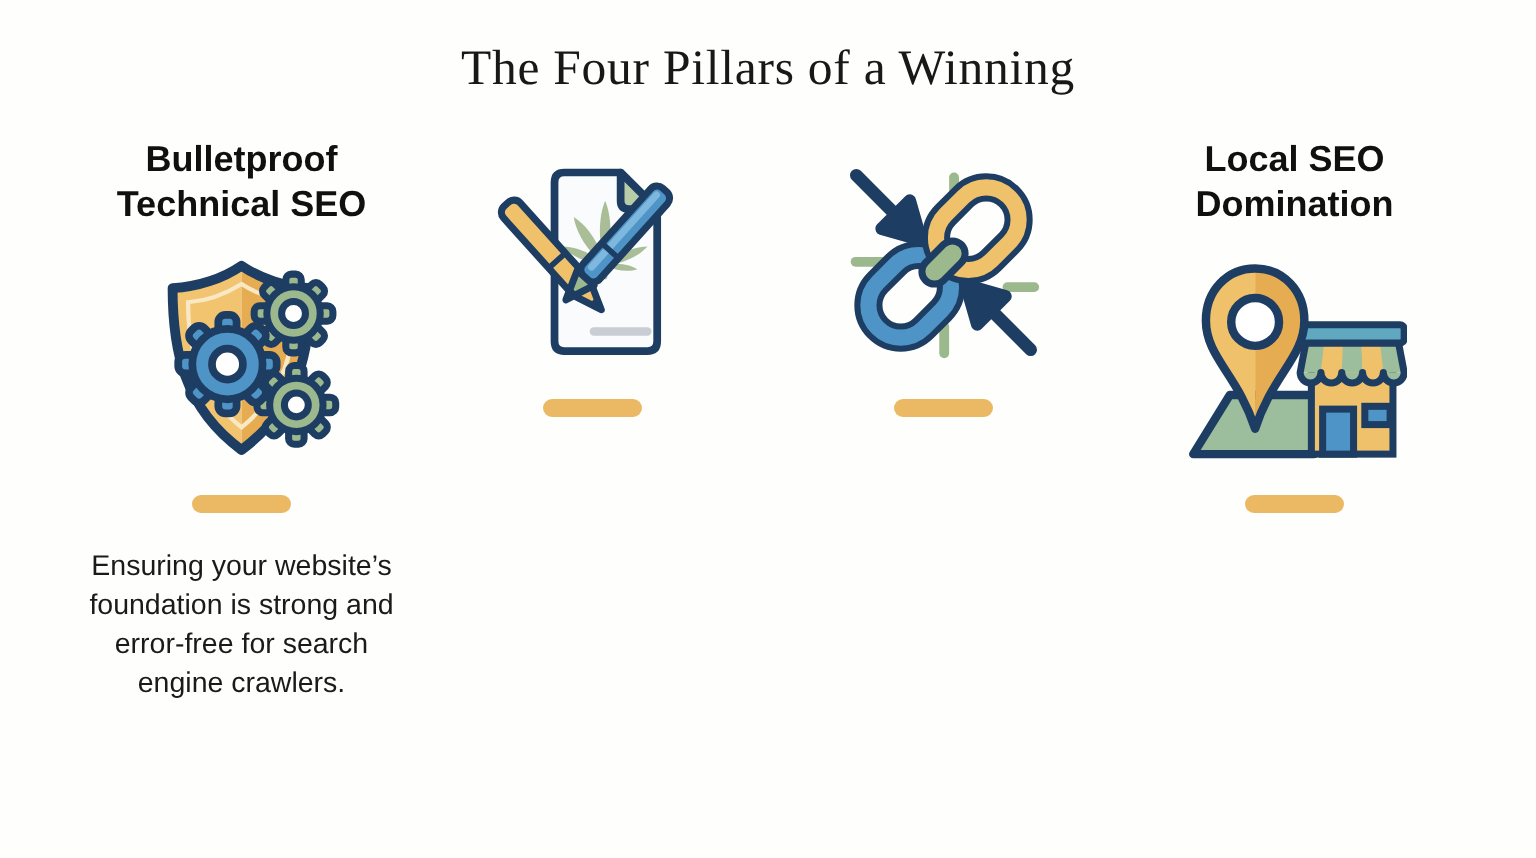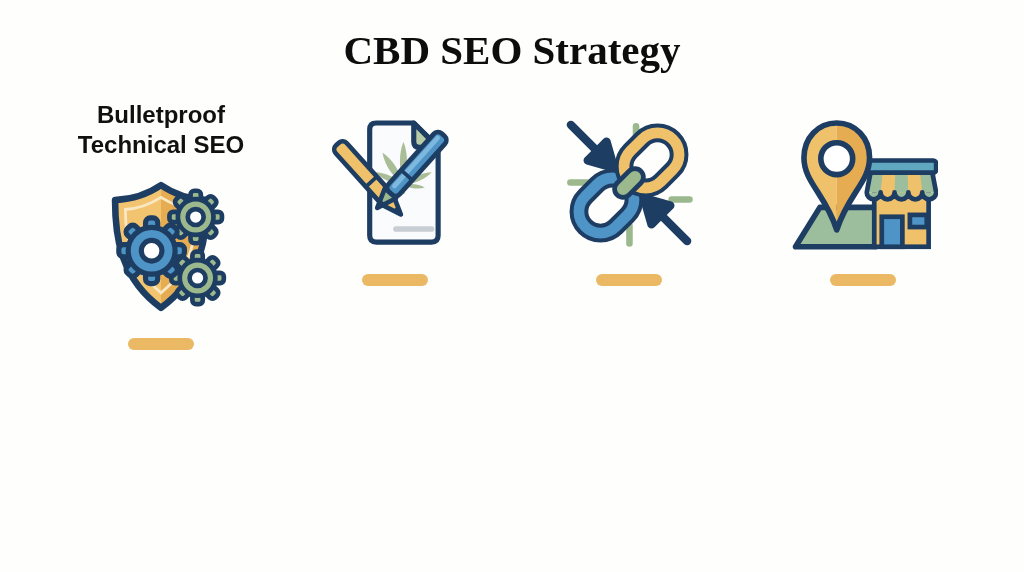--- a/index.html
+++ b/index.html
@@ -43,21 +43,21 @@
   .pillar p {
     font-size: 19px; line-height: 26px; color: #1a1a1a;
     white-space: pre-line; margin-top: 23px;
   }
 </style>
 </head>
 <body>
 
 <div class="page">
   <header>
-    <div class="title2">CBD SEO Strategy</div>
+    <div class="title1">The Four Pillars of a Winning</div>
   </header>
 
   <main class="columns">
 
     <section class="pillar">
       <h2>Bulletproof
 Technical SEO</h2>
       <div class="icon-wrap">
         <svg viewBox="0 0 160 160" aria-hidden="true">
 
@@ -88,20 +88,24 @@
             <rect x="63.5" y="49" width="13" height="70" rx="5"></rect>
             <rect x="63.5" y="49" width="13" height="70" rx="5" transform="rotate(45 70 84)"></rect>
             <rect x="63.5" y="49" width="13" height="70" rx="5" transform="rotate(90 70 84)"></rect>
             <rect x="63.5" y="49" width="13" height="70" rx="5" transform="rotate(135 70 84)"></rect>
             <circle cx="70" cy="84" r="25"></circle>
             <circle cx="70" cy="84" r="11" fill="#ffffff"></circle>
           </g>
         </svg>
       </div>
       <div class="divider"></div>
+      <p>Ensuring your website’s
+foundation is strong and
+error-free for search
+engine crawlers.</p>
     </section>
 
     <section class="pillar">
       <div class="icon-wrap">
         <svg viewBox="0 0 160 160" aria-hidden="true">
 
           <path d="M60,16 H100 L126,42 V136 Q126,143 119,143 H60 Q53,143 53,136 V23 Q53,16 60,16 Z" fill="#f9fbfd" stroke="#1e3d63" stroke-width="5.5" stroke-linejoin="round"></path>
           <path d="M100,16 L126,42 H106 Q100,42 100,36 Z" fill="#b9cca8" stroke="#1e3d63" stroke-width="5.5" stroke-linejoin="round"></path>
 
           <g transform="translate(89,82)" fill="#a9bd97">
@@ -160,20 +164,22 @@
             <path d="M64,64 L36,56 L56,36 Z"></path>
             <line x1="142" y1="142" x2="114" y2="114"></line>
             <path d="M96,96 L124,104 L104,124 Z"></path>
           </g>
         </svg>
       </div>
       <div class="divider"></div>
     </section>
 
     <section class="pillar">
+      <h2>Local SEO
+Domination</h2>
       <div class="icon-wrap">
         <svg viewBox="0 0 160 160" aria-hidden="true">
 
           <polygon points="8,148 34,106 120,106 94,148" fill="#9dbe9c" stroke="#1e3d63" stroke-width="6" stroke-linejoin="round"></polygon>
 
           <rect x="92" y="69" width="58" height="79" fill="#f0c16b" stroke="#1e3d63" stroke-width="5"></rect>
 
           <g>
             <polygon points="88,69 101.2,69 98.8,90 84,90" fill="#9dbe9c"></polygon>
             <polygon points="101.2,69 114.4,69 113.6,90 98.8,90" fill="#f0c16b"></polygon>

